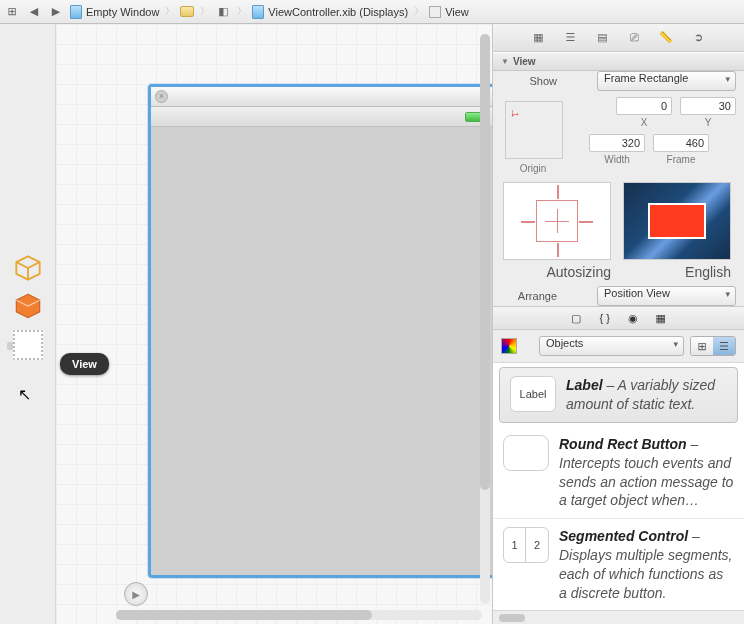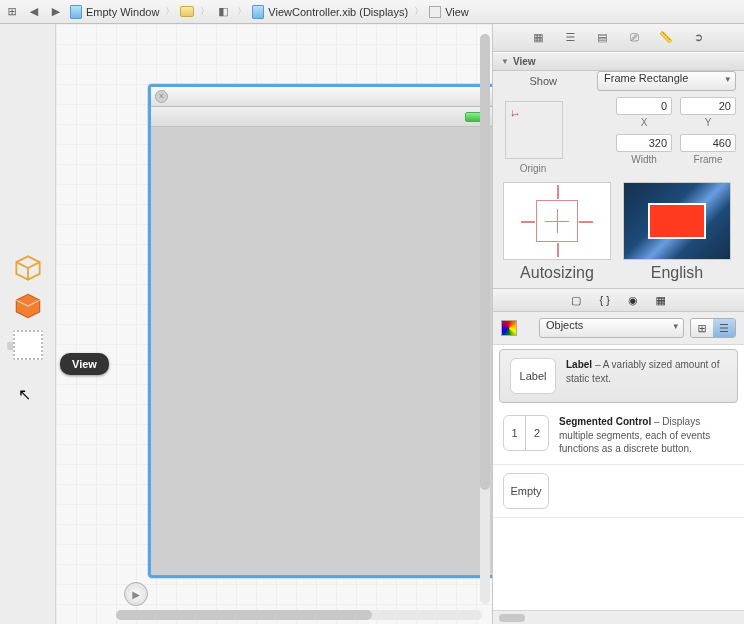--- a/index.html
+++ b/index.html
@@ -68,39 +68,39 @@
 .autosize-inner::before { left: 50%; top: 8px; bottom: 8px; width: 1px; }
 .autosize-inner::after  { top: 50%; left: 8px; right: 8px; height: 1px; }
 .strut { position: absolute; background:#d88; }
 .strut.l { left:-16px; top:50%; width:14px; height:2px; }
 .strut.r { right:-16px; top:50%; width:14px; height:2px; }
 .strut.t { top:-16px; left:50%; height:14px; width:2px; }
 .strut.b { bottom:-16px; left:50%; height:14px; width:2px; }
 .example-box { width: 108px; height: 78px; border: 1px solid #ccc; background: linear-gradient(135deg,#16304f 0%, #1d4a78 40%, #6a9de0 55%, #1d4a78 70%, #16304f 100%); display:flex; align-items:center; justify-content:center; }
 .example-red { width: 58px; height: 36px; background: #ff3a1f; border: 2px solid #fff; }
 .preview-labels { display:flex; gap: 12px; padding: 0 10px 6px; }
-.preview-labels span { width: 108px; text-align: center; font-size: 16px; color: #555; }
+.preview-labels span { width: 108px; text-align: right; font-size: 14px; color: #555; }
 
 
 .lib-tabs { height: 24px; background: linear-gradient(#f4f4f4,#e2e2e2); border-top: 1px solid #c8c8c8; border-bottom: 1px solid #c8c8c8; display: flex; align-items: center; justify-content: center; gap: 18px; }
 .lib-controls { display: flex; align-items: center; padding: 6px 8px; gap: 6px; border-bottom: 1px solid #d8d8d8; }
 .lib-controls .color-ico { width: 16px; height: 16px; background: conic-gradient(red,orange,yellow,green,blue,purple,red); border: 1px solid #aaa; }
 .lib-controls .select { flex:1; }
 .view-toggle { display: flex; border: 1px solid #b0b0b0; border-radius: 3px; overflow: hidden; height: 20px; }
 .view-toggle span { width: 22px; display: inline-flex; align-items: center; justify-content: center; background: linear-gradient(#fff,#e6e6e6); font-size: 11px; color: #555; }
 .view-toggle span.active { background: linear-gradient(#bcd6f0,#8ab6e0); }
 .lib-list { flex: 1; overflow: hidden; background: #fff; }
 .lib-item { display: flex; gap: 10px; padding: 8px 10px; border-bottom: 1px solid #eaeaea; }
 .lib-item.selected { background: linear-gradient(#f0f0f0,#e6e6e6); border: 1px solid #c0c0c0; border-radius: 4px; margin: 4px 6px; }
 .lib-thumb { width: 46px; height: 36px; background: #fff; border: 1px solid #d0d0d0; border-radius: 6px; display: flex; align-items: center; justify-content: center; font-size: 11px; color: #444; flex-shrink: 0; }
 .lib-thumb.roundrect { border-radius: 8px; }
 .lib-thumb.seg { padding: 0; }
 .lib-thumb.seg span { width: 50%; height: 100%; display: inline-flex; align-items:center; justify-content:center; }
 .lib-thumb.seg span:first-child { border-right: 1px solid #ccc; }
-.lib-desc { font-size: 10px; color: #555; line-height: 1.35; }
+.lib-desc { font-size: 14px; color: #555; line-height: 1.35; font-style: italic; }
 .lib-desc b { color: #222; }
 .bottom-scroll { height: 14px; background: #ededed; border-top: 1px solid #d8d8d8; display: flex; align-items: center; padding: 0 6px; }
 .bottom-scroll .thumb { width: 26px; height: 8px; background: #c8c8c8; border-radius: 4px; }
 </style>
 </head>
 <body>
 
 <div class="toolbar">
   <span class="icon-btn">⊞</span>
   <span class="icon-btn">◀</span>
@@ -200,25 +200,25 @@
         </div>
         <div style="text-align:center;font-size:10px;color:#777;">Origin</div>
       </div>
       <div style="flex:1; display:flex; flex-direction:column; gap:6px;">
         <div style="display:flex; gap:8px; justify-content:flex-end;">
           <div class="coord-group">
             <div class="numfield">0</div>
             <span class="coord-label">X</span>
           </div>
           <div class="coord-group">
-            <div class="numfield">20</div>
+            <div class="numfield">30</div>
             <span class="coord-label">Y</span>
           </div>
         </div>
-        <div style="display:flex; gap:8px; justify-content:flex-end;">
+        <div style="display:flex; gap:8px; ">
           <div class="coord-group">
             <div class="numfield">320</div>
             <span class="coord-label">Width</span>
           </div>
           <div class="coord-group">
             <div class="numfield">460</div>
             <span class="coord-label">Frame</span>
           </div>
         </div>
       </div>
@@ -235,20 +235,26 @@
       </div>
       <div class="example-box">
         <div class="example-red"></div>
       </div>
     </div>
     <div class="preview-labels">
       <span>Autosizing</span>
       <span>English</span>
     </div>
 
+    <div class="row">
+      <span class="row-label">Arrange</span>
+      <div class="select">
+          <span>Position View</span>
+        </div>
+    </div>
 
     <div class="lib-tabs">
       <span class="tab-ico">▢</span>
       <span class="tab-ico">{ }</span>
       <span class="tab-ico">◉</span>
       <span class="tab-ico">▦</span>
     </div>
 
     <div class="lib-controls">
       <span class="color-ico"></span>
@@ -260,25 +266,29 @@
         <span class="active">☰</span>
       </div>
     </div>
 
     <div class="lib-list">
       <div class="lib-item selected">
         <div class="lib-thumb">Label</div>
         <div class="lib-desc"><b>Label</b><span> – A variably sized amount of static text.</span></div>
       </div>
       <div class="lib-item">
+        <div class="lib-thumb roundrect"></div>
+        <div class="lib-desc"><b>Round Rect Button</b><span> – Intercepts touch events and sends an action message to a target object when…</span></div>
+      </div>
+      <div class="lib-item">
         <div class="lib-thumb seg">
             <span>1</span>
             <span>2</span>
           </div>
-        <div class="lib-desc"><b>Segmented Control</b><span> – Displays multiple segments, each of events functions as a discrete button.</span></div>
+        <div class="lib-desc"><b>Segmented Control</b><span> – Displays multiple segments, each of which functions as a discrete button.</span></div>
       </div>
       <div class="lib-item">
         <div class="lib-thumb">Empty</div>
       </div>
 
     </div>
 
     <div class="bottom-scroll">
       <div class="thumb"></div>
     </div>

